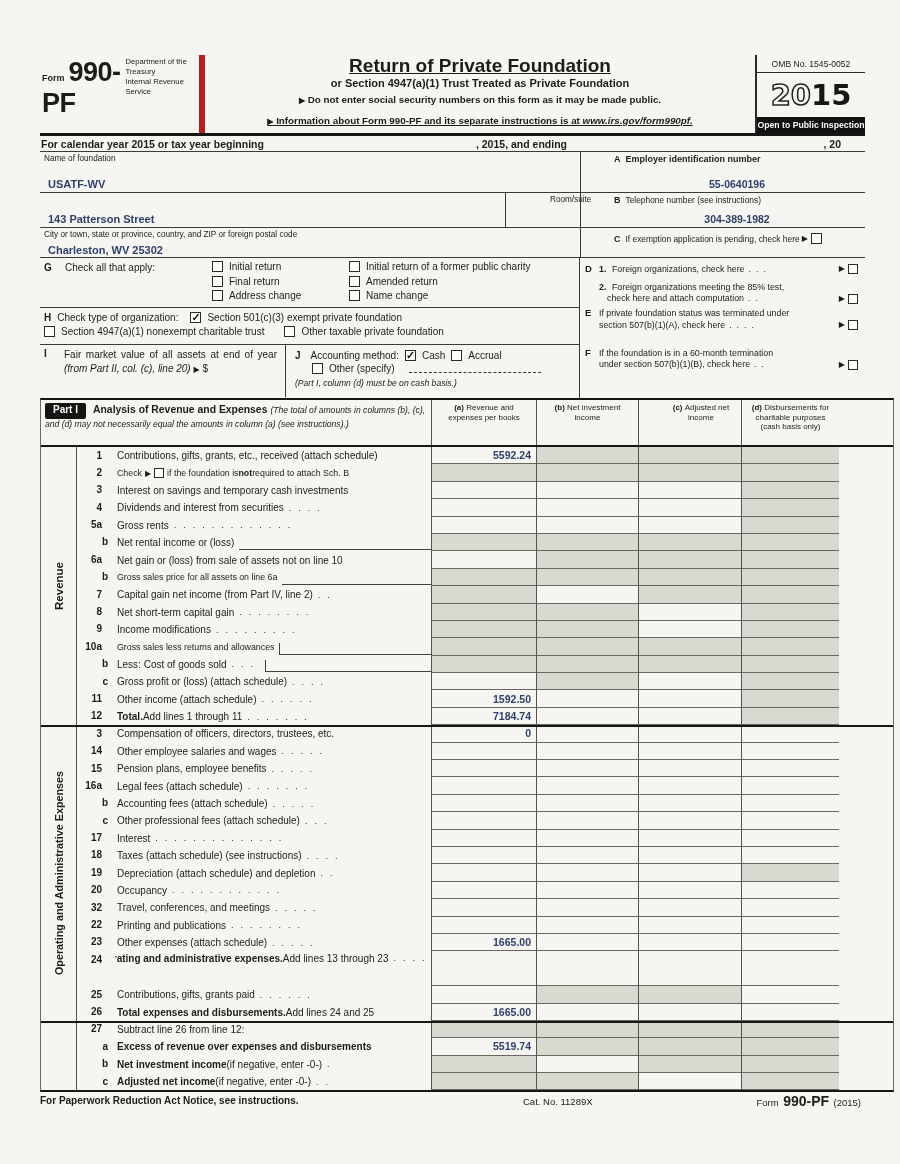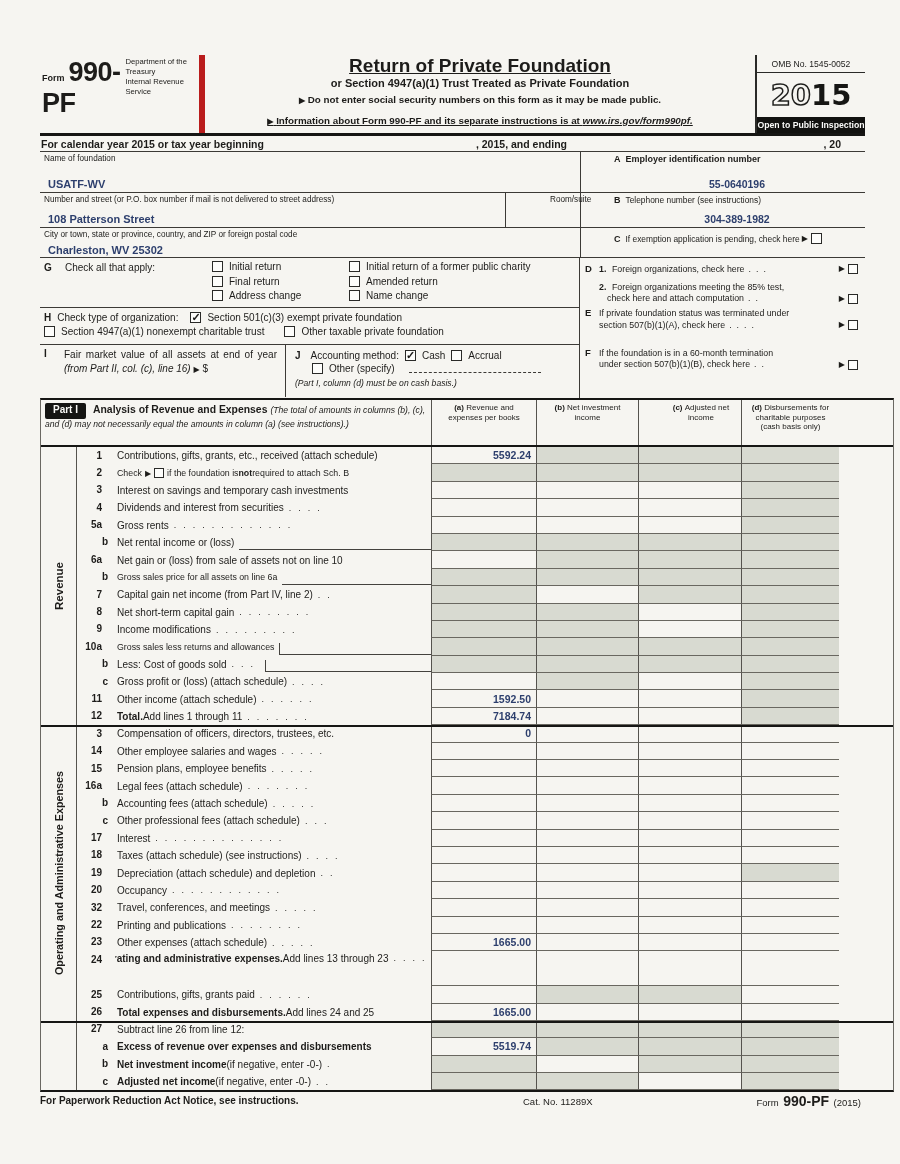--- a/index.html
+++ b/index.html
@@ -204,22 +204,21 @@
       </div>
       <div class="e-right">
         <div class="ab-label">
           <b>A</b><b>Employer identification number</b>
         </div>
         <div class="fvalue center">55-0640196</div>
       </div>
     </div>
     <div class="e-row e-r2">
       <div class="e-left narrow">
-        <div class="flabel">Number and street (or P.O. box number if mail is not delivered to street address)</div>
-        <div class="fvalue">108 Patterson Street</div>
+        <div class="fvalue">143 Patterson Street</div>
       </div>
       <div class="room">
         <div class="flabel">Room/suite</div>
       </div>
       <div class="e-right">
         <div class="ab-label">
           <b>B</b><span>Telephone number (see instructions)</span>
         </div>
         <div class="fvalue center">304-389-1982</div>
       </div>
@@ -285,21 +284,21 @@
             <span class="gap"></span>
             <span class="cb"></span>
             <span>Other taxable private foundation</span>
           </div>
         </div>
       <div class="ij-band">
         <div class="i-box">
           <span class="sec-letter">I</span>
           <div class="i-text">
             <span>Fair market value of all assets at end of year</span>
-            <span class="it">(from Part II, col. (c), line 16)</span>
+            <span class="it">(from Part II, col. (c), line 20)</span>
             <span class="arr">▶</span>
             <span>$</span>
           </div>
         </div>
         <div class="j-box" id="j-box">
             <div class="j-line">
               <b>J</b>
               <span>Accounting method:</span>
               <span class="cb checked">✓</span>
               <span>Cash</span>

